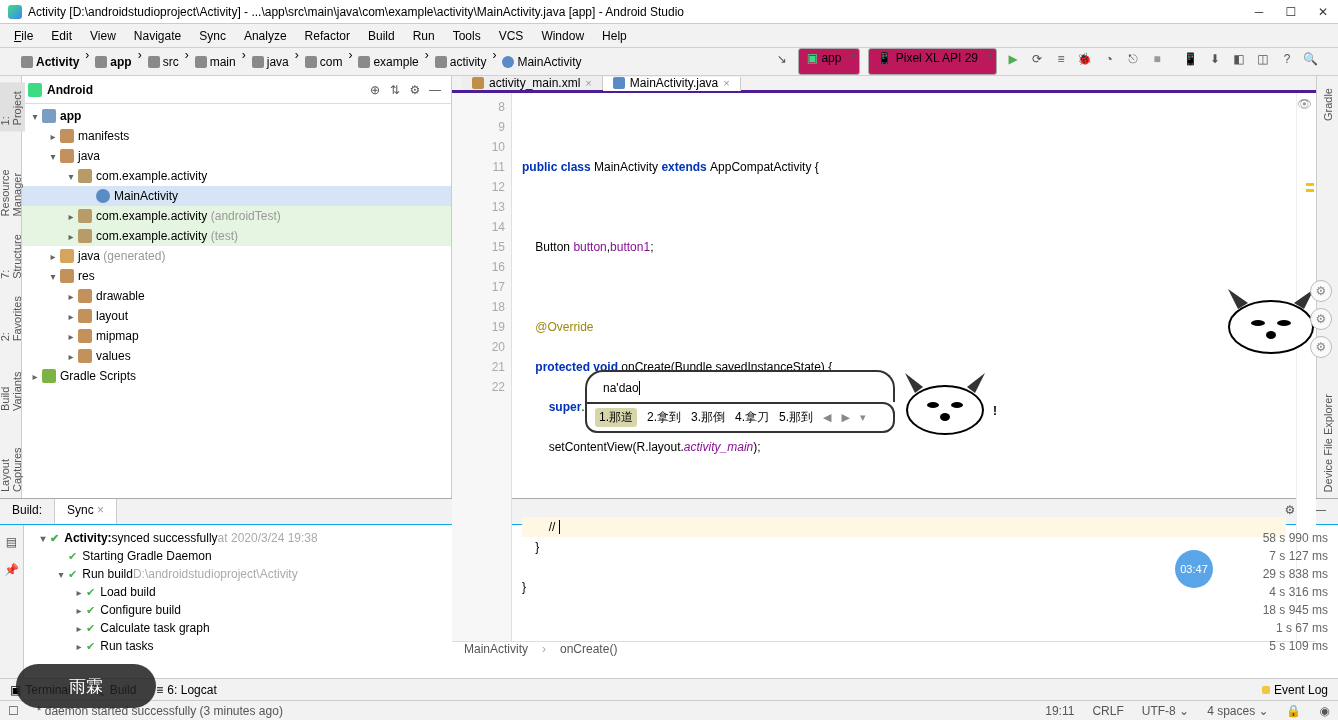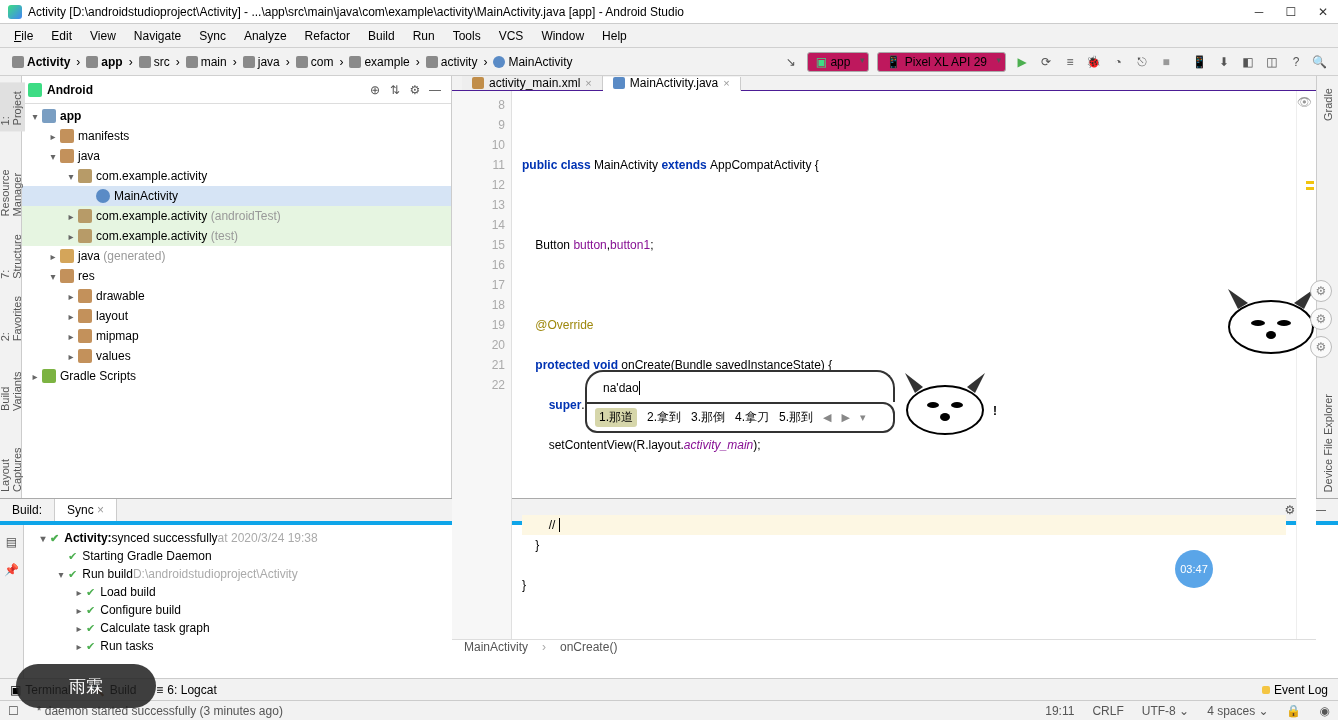--- a/index.html
+++ b/index.html
@@ -8,21 +8,21 @@
 .title-bar { height: 24px; background: #fff; display: flex; align-items: center; padding: 0 8px; border-bottom: 1px solid #ccc; }
 .title-bar .logo { width: 14px; height: 14px; background: linear-gradient(135deg,#3ddc84,#4285f4); border-radius: 3px; margin-right: 6px; }
 .title-bar .title-text { flex: 1; color: #000; font-size: 12px; }
 .title-bar .win-btns { display: flex; gap: 18px; }
 .title-bar .win-btn { width: 14px; height: 14px; cursor: pointer; color: #333; text-align: center; line-height: 14px; }
 
 .menu-bar { height: 24px; background: #f2f2f2; display: flex; align-items: center; padding: 0 6px; gap: 2px; border-bottom: 1px solid #d0d0d0; }
 .menu-item { padding: 3px 8px; cursor: pointer; }
 .menu-item u { text-decoration: underline; }
 
-.nav-bar { height: 28px; background: #f2f2f2; display: flex; align-items: center; padding: 0 6px; border-bottom: 1px solid #d0d0d0; }
+.nav-bar { height: 28px; background: #f2f2f2; display: flex; padding: 0 15px; border-bottom: 1px solid #d0d0d0; }
 .crumb { display: flex; align-items: center; gap: 3px; padding: 2px 6px; cursor: pointer; }
 .crumb .fico { width: 12px; height: 12px; background: #8a8a8a; border-radius: 2px; }
 .crumb.bold { font-weight: bold; }
 .nav-spacer { flex: 1; }
 .toolbar-btn { width: 22px; height: 22px; display: inline-flex; align-items: center; justify-content: center; cursor: pointer; margin: 0 1px; color: #555; }
 .run-combo { border: 1px solid #aaa; background: #be185d; padding: 2px 18px 2px 8px; border-radius: 3px; margin: 0 4px; cursor: pointer; position: relative; }
 .run-combo::after { content: "▾"; position: absolute; right: 4px; font-size: 9px; color: #555; }
 .green-tri { color: #4caf50; }
 
 .main-row { display: flex; height: calc(100% - 24px - 24px - 28px - 180px - 22px - 20px); }
@@ -43,21 +43,21 @@
 .twist { width: 14px; text-align: center; color: #666; font-size: 10px; }
 .tico { width: 14px; height: 14px; margin-right: 4px; border-radius: 2px; }
 .tico.mod { background: #7a9ec2; }
 .tico.folder { background: #c3915b; }
 .tico.pkg { background: #b79b68; }
 .tico.class { background: #5a8bc6; border-radius: 50%; }
 .tico.gradle { background: #7cb342; }
 .tree-label .light { color: #999; }
 
 .editor-area { flex: 1; display: flex; flex-direction: column; background: #fff; }
-.tabs { height: 28px; display: flex; align-items: center; border-bottom: 1px solid #4c1d95; background: #f2f2f2; }
+.tabs { height: 28px; display: flex; align-items: center; border-bottom: 3px solid #4c1d95; background: #f2f2f2; }
 .tab { height: 100%; display: flex; align-items: center; gap: 5px; padding: 0 10px; border-right: 1px solid #ccc; cursor: pointer; background: #eee; }
 .tab.active { background: #fff; border-bottom: 1px solid #fff; margin-bottom: -1px; }
 .tab .fico2 { width: 12px; height: 12px; border-radius: 2px; background: #5a8bc6; }
 .tab .fico2.xml { background: #c18e4a; }
 .tab .close { color: #999; font-size: 11px; cursor: pointer; }
 .editor-body { flex: 1; display: flex; position: relative; }
 .gutter { width: 60px; background: #f7f7f7; border-right: 1px solid #e0e0e0; text-align: right; padding: 4px 6px 0 0; font-family: "Consolas", monospace; color: #aaa; line-height: 20px; }
 .code { flex: 1; font-family: "Consolas", monospace; padding: 4px 10px; line-height: 20px; position: relative; white-space: pre; }
 .right-gut { width: 20px; background: #fff; border-left: 1px solid #eee; position: relative; }
 .right-gut .warn { position: absolute; width: 8px; height: 3px; background: #f1c40f; right: 2px; }
@@ -77,21 +77,21 @@
 .ime-cands { background: #fff; border: 2px solid #333; border-radius: 0 12px 12px 12px; padding: 4px 8px; display: flex; gap: 10px; align-items: center; font-size: 14px; }
 .cand.sel { background: #d6d6aa; padding: 1px 4px; border-radius: 3px; }
 .ime-nav { color: #888; font-size: 11px; }
 .husky { position: absolute; right: -110px; top: -5px; width: 120px; height: 70px; }
 .husky-big { position: absolute; right: 12px; top: 285px; width: 110px; height: 70px; z-index: 5; }
 .gear-stack { position: absolute; right: 6px; top: 280px; display: flex; flex-direction: column; gap: 6px; z-index: 6; }
 .gear { width: 22px; height: 22px; border: 1px solid #bbb; border-radius: 50%; background: #fafafa; cursor: pointer; display: flex; align-items: center; justify-content: center; font-size: 12px; color: #888; }
 .timer-badge { position: absolute; right: 125px; bottom: 132px; width: 38px; height: 38px; border-radius: 50%; background: #5aa5e8; color: #fff; display: flex; align-items: center; justify-content: center; font-size: 11px; z-index: 8; }
 
 .build-panel { height: 180px; border-top: 1px solid #aaa; background: #fff; display: flex; flex-direction: column; }
-.build-tabs { height: 26px; display: flex; border-bottom: 4px solid #0ea5e9; background: #f2f2f2; }
+.build-tabs { height: 26px; display: flex; border-bottom: 1px solid #0ea5e9; background: #f2f2f2; }
 .btab { padding: 4px 12px; border-right: 1px solid #ccc; cursor: pointer; }
 .btab.active { background: #fff; }
 .btab-ctrl { margin-left: auto; display: flex; gap: 6px; padding-right: 6px; }
 .build-body { flex: 1; display: flex; }
 .build-left { width: 24px; background: #f2f2f2; border-right: 1px solid #ccc; display: flex; flex-direction: column; align-items: center; gap: 6px; padding-top: 6px; }
 .build-tree { flex: 1; padding: 4px 8px; position: relative; }
 .brow { display: flex; align-items: center; height: 18px; }
 .brow .chk { color: #4caf50; margin-right: 5px; font-size: 11px; }
 .brow .tw { width: 14px; text-align: center; color: #666; font-size: 10px; }
 .brow.bold { font-weight: bold; }
@@ -456,20 +456,29 @@
       <div class="brow" style="padding-left:40px">
           <span class="tw">▸</span>
           <span class="chk">✔</span>
           <span>Calculate task graph</span>
         </div>
       <div class="brow" style="padding-left:40px">
           <span class="tw">▸</span>
           <span class="chk">✔</span>
           <span>Run tasks</span>
         </div>
+      <div class="btimes">
+        <div>58 s 990 ms</div>
+          <div>7 s 127 ms</div>
+          <div>29 s 838 ms</div>
+        <div>4 s 316 ms</div>
+          <div>18 s 945 ms</div>
+          <div>1 s 67 ms</div>
+        <div>5 s 109 ms</div>
+      </div>
     </div>
   </div>
 </div>
 
 <div class="timer-badge">03:47</div>
 
 <div class="bottom-tools">
   <div class="btool">▣ <span>Terminal</span></div>
   <div class="btool">🔨 <span>Build</span></div>
   <div class="btool">≡ <span>6: Logcat</span></div>

